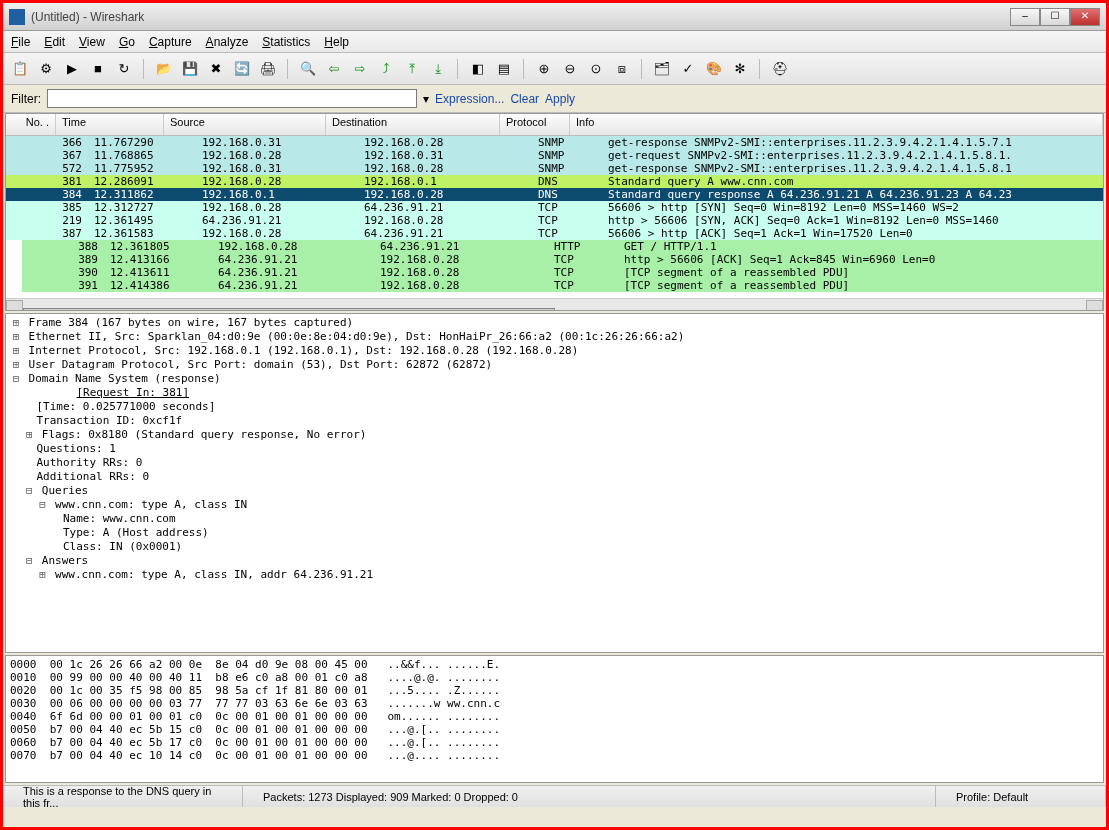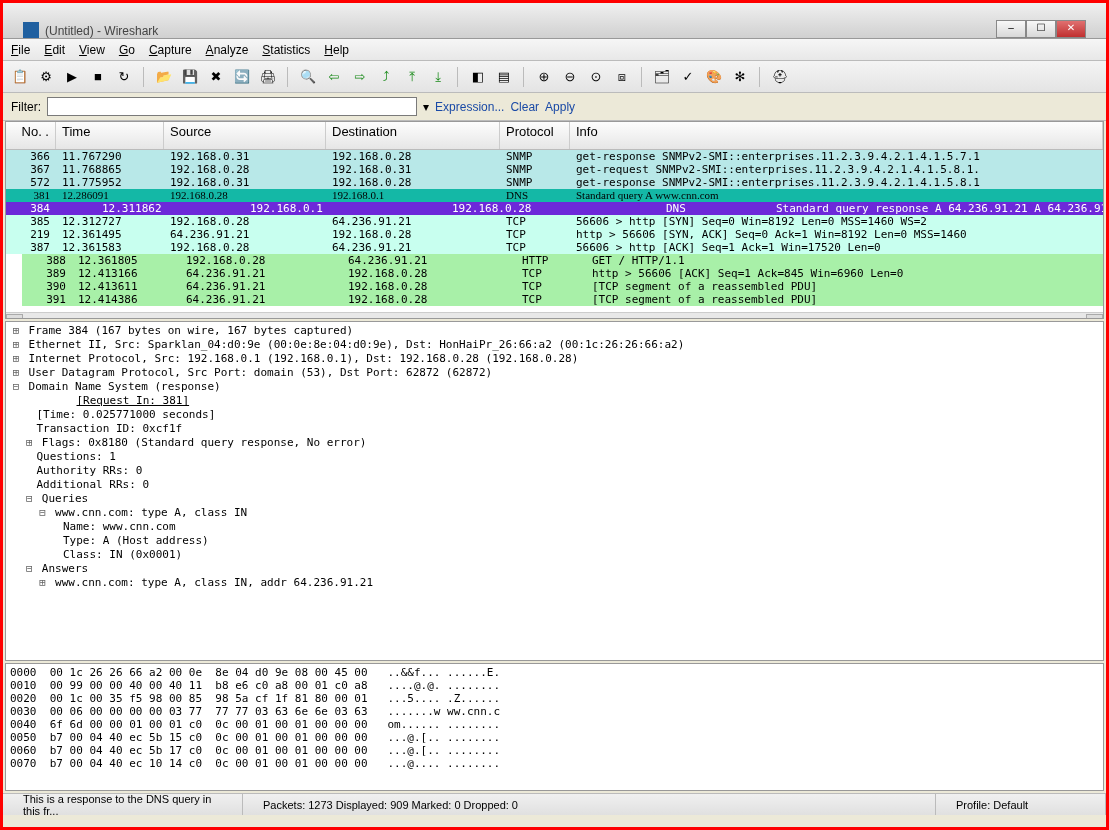--- a/index.html
+++ b/index.html
@@ -8,25 +8,25 @@
   font-size: 12px;
   background: #ece9d8;
   width: 1109px;
   height: 830px;
   overflow: hidden;
   border: 3px solid #ff0000;
   display: flex;
   flex-direction: column;
 }
 .titlebar {
-  height: 36px;
+  height: 28px;
   background: linear-gradient(to bottom, #f0f0f0 0%, #e0e0e0 50%, #d0d0d0 100%);
   display: flex;
-  align-items: flex-end;
-  padding: 0 20px;
+  align-items: center;
+  padding: 0 6px;
   border-bottom: 1px solid #999;
 }
 .titlebar .app-icon {
   width: 16px; height: 16px;
   background: #2060a0;
   margin-right: 6px;
 }
 .titlebar .title { flex: 1; color: #444; font-size: 12px; }
 .titlebar .win-buttons { display: flex; gap: 0; }
 .titlebar .win-btn {
@@ -91,50 +91,51 @@
   background: #fff;
   border: 1px solid #999;
   margin: 0 2px;
   overflow: hidden;
   position: relative;
 }
 .packets-header {
   display: flex;
   background: linear-gradient(to bottom, #fdfdfd, #e6e6e6);
   border-bottom: 1px solid #bbb;
-  height: 28px;
-  font-size: 13px;
+  height: 22px;
+  font-size: 11px;
 }
 .ph-col {
   border-right: 1px solid #ccc;
   padding: 2px 6px;
   white-space: nowrap;
   overflow: hidden;
 }
 .packets-body {
   font-family: "Lucida Console", monospace;
   font-size: 11px;
   overflow: auto;
   height: 162px;
 }
 .prow {
   display: flex;
   height: 13px;
   white-space: nowrap;
+  padding-left: 32px;
 }
 .prow .pc { padding: 0 6px; overflow: hidden; }
 .c-no { width: 50px; text-align: right; }
 .c-time { width: 108px; }
 .c-src { width: 162px; }
 .c-dst { width: 174px; }
 .c-proto { width: 70px; }
 .c-info { flex: 1; }
 .row-cyan { background: #b8e8e8; }
-.row-cyan2 { background: #14b8a6; font-family: Liberation Serif, serif; }
-.row-blue { background: #6d28d9; color: #fff; gap: 40px; }
+.row-cyan2 { background: #bef264; }
+.row-blue { background: #0c4a6e; color: #fff; }
 .row-green { background: #a8f0a8; margin-left: 16px; }
 .row-teal { background: #c8ffef; }
 .hscroll {
   height: 17px;
   background: #e8e8e8;
   border-top: 1px solid #ccc;
   display: flex; align-items: center;
 }
 .hscroll .arrow { width: 17px; height: 15px; background: #ddd; border: 1px solid #aaa; }
 .hscroll .track { flex: 1; position: relative; }

